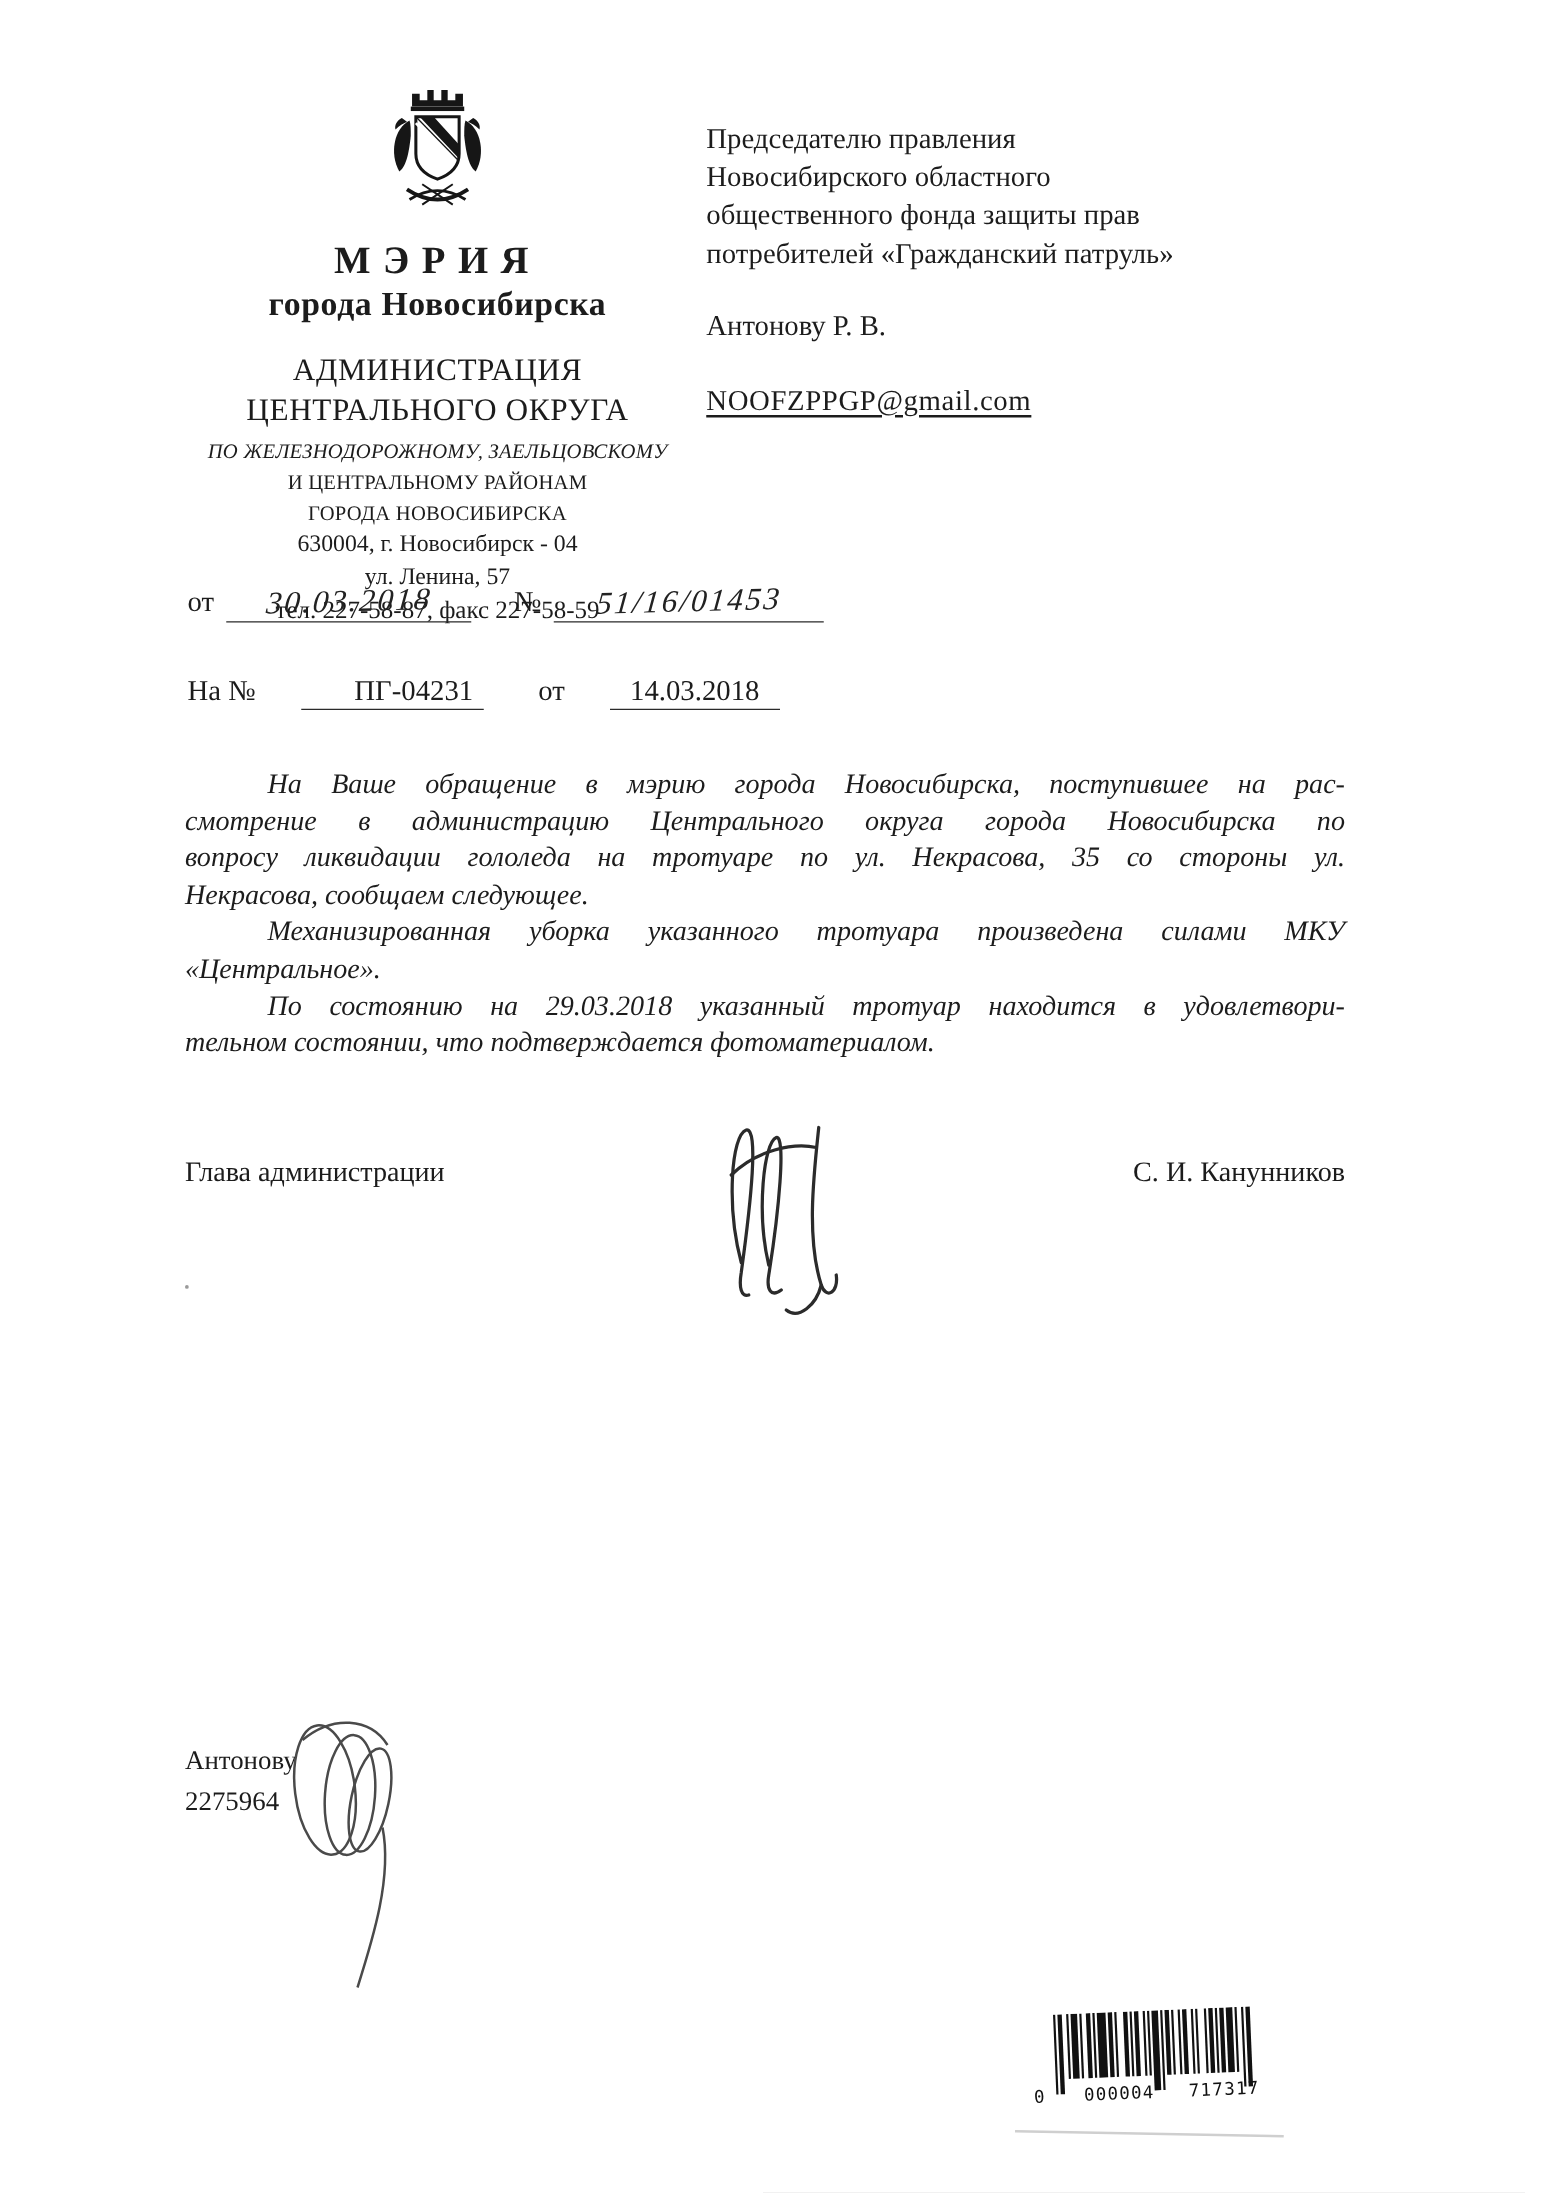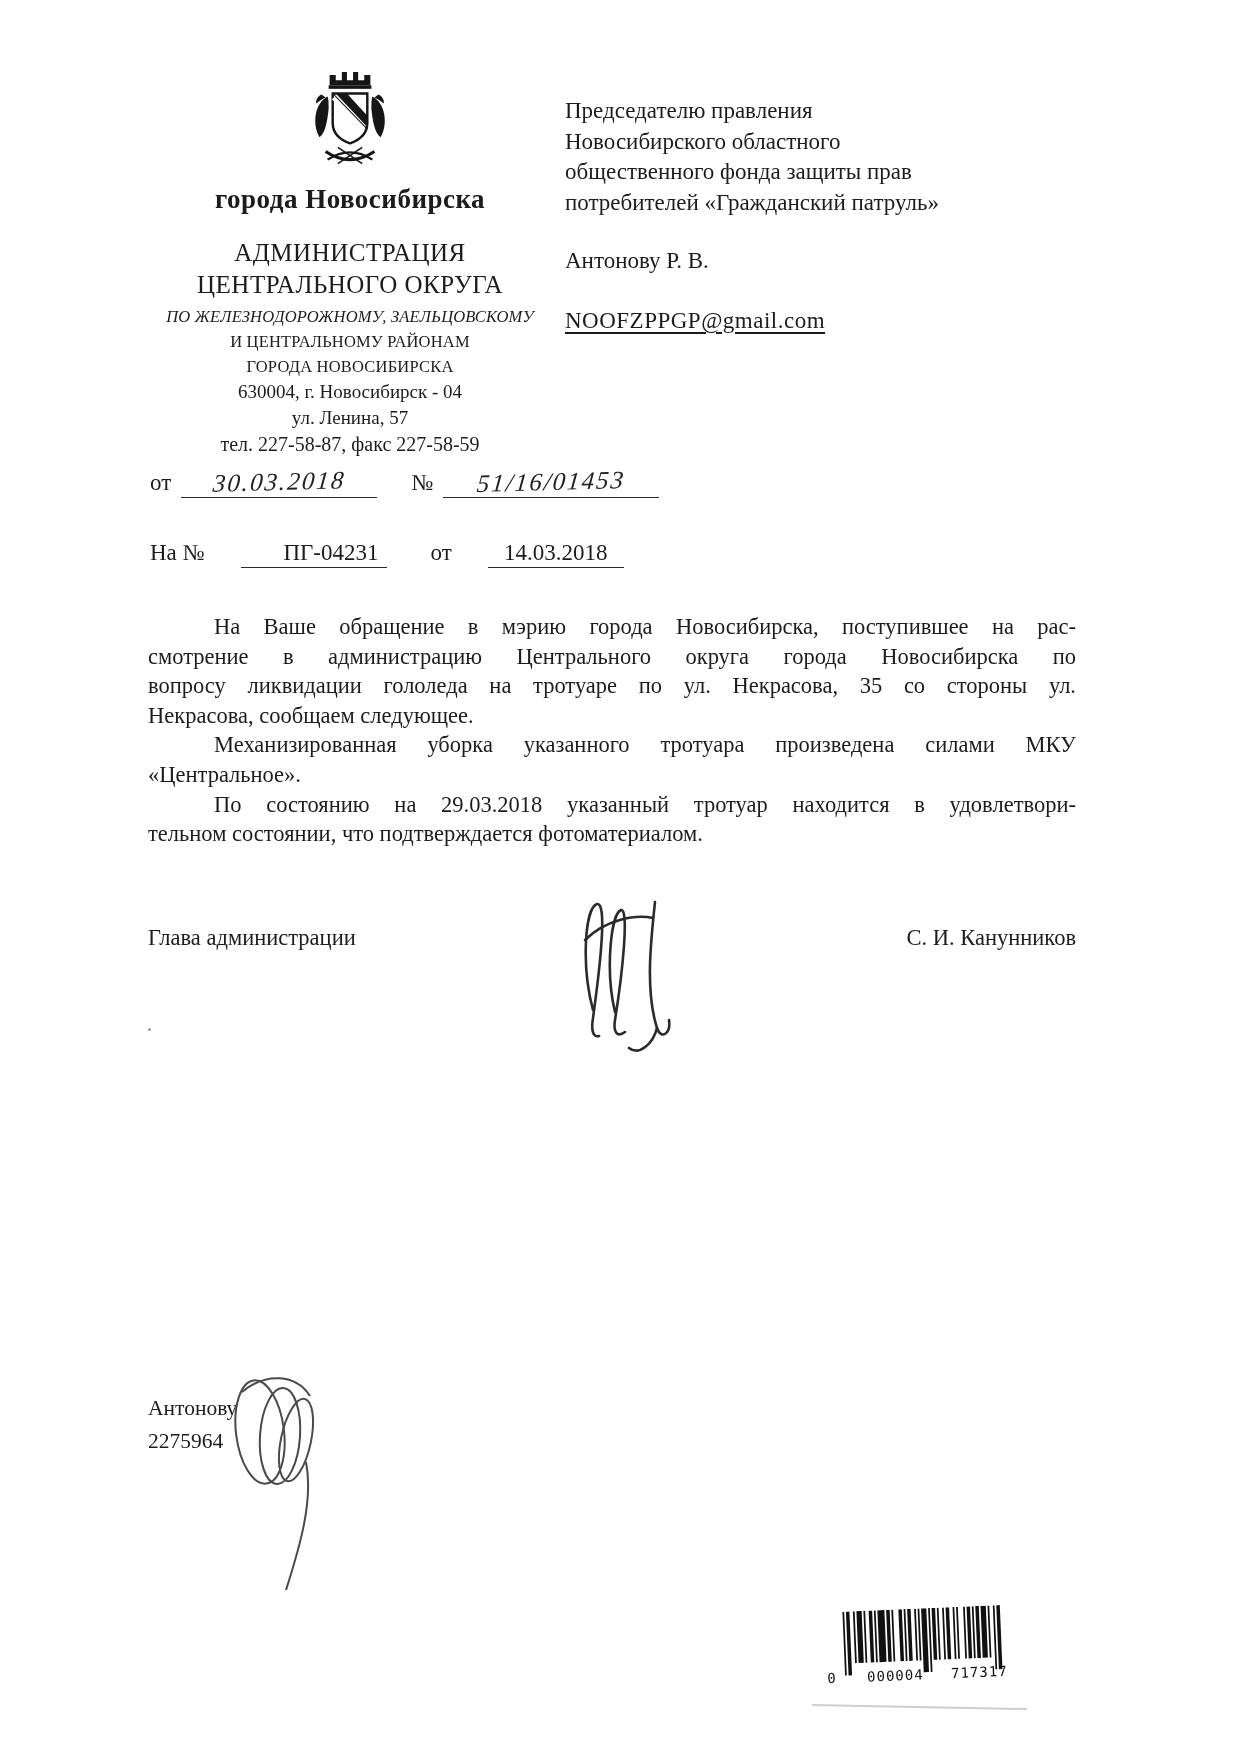--- a/index.html
+++ b/index.html
@@ -29,21 +29,21 @@
   }
   .ref-label{margin-right:10px;}
   .gap-med{display:inline-block; width:34px;}
   
   .recipient{position:absolute; left:565px; top:96px; width:480px; font-size:23px; line-height:30.5px;}
   .recipient-name{margin-top:28px;}
   .recipient-email{margin-top:29px; text-decoration:underline; letter-spacing:0.5px; text-underline-offset:4px;}
   
   .body-text{position:absolute; left:148px; top:612px; width:928px; font-size:22.5px;}
   .para{margin:0;}
-  .bline{line-height:29.6px; text-align:justify; text-align-last:justify;}
+  .bline{line-height:29.6px; text-align:justify; text-align-last:justify;font-style:italic;}
   .bline.last{text-align-last:left;}
   .bline.first{text-indent:66px;}
   
   .sign-row{position:absolute; left:148px; top:925px; width:928px; font-size:22.5px;}
   .sign-pos{position:absolute; left:0; top:0;}
   .sign-name{position:absolute; right:0; top:0;}
   .sign-svg{position:absolute; left:555px; top:880px;}
   
   .executor{position:absolute; left:148px; top:1392px; font-size:21.5px; line-height:33px;}
   .scribble-svg{position:absolute; left:222px; top:1362px;}
@@ -76,20 +76,21 @@
       <path d="M28,26 C16,32 12,52 20,66 C26,62 28,48 29,38 C29,33 29,29 28,26 Z" fill="#161616"></path>
       <path d="M22,24 C18,26 16,30 17,33 C20,30 24,28 26,27 Z" fill="#161616"></path>
 
       <path d="M72,26 C84,32 88,52 80,66 C74,62 72,48 71,38 C71,33 71,29 72,26 Z" fill="#161616"></path>
       <path d="M78,24 C82,26 84,30 83,33 C80,30 76,28 74,27 Z" fill="#161616"></path>
 
       <path d="M26,80 Q50,96 74,80" stroke="#161616" stroke-width="3" fill="none"></path>
       <path d="M28,88 Q50,74 72,88" stroke="#161616" stroke-width="2.2" fill="none"></path>
       <path d="M38,76 L62,92 M62,76 L38,92" stroke="#161616" stroke-width="1.6"></path>
     </svg>
+    <div class="org-top">МЭРИЯ</div>
     <div class="org-bottom">города Новосибирска</div>
     <div class="dept1">АДМИНИСТРАЦИЯ</div>
     <div class="dept2">ЦЕНТРАЛЬНОГО ОКРУГА</div>
     <div>
         <div class="sub first">ПО ЖЕЛЕЗНОДОРОЖНОМУ, ЗАЕЛЬЦОВСКОМУ</div>
         <div class="sub">И ЦЕНТРАЛЬНОМУ РАЙОНАМ</div>
         <div class="sub">ГОРОДА НОВОСИБИРСКА</div>
       </div>
     <div class="addr">630004, г. Новосибирск - 04</div>
     <div class="addr">ул. Ленина, 57</div>

